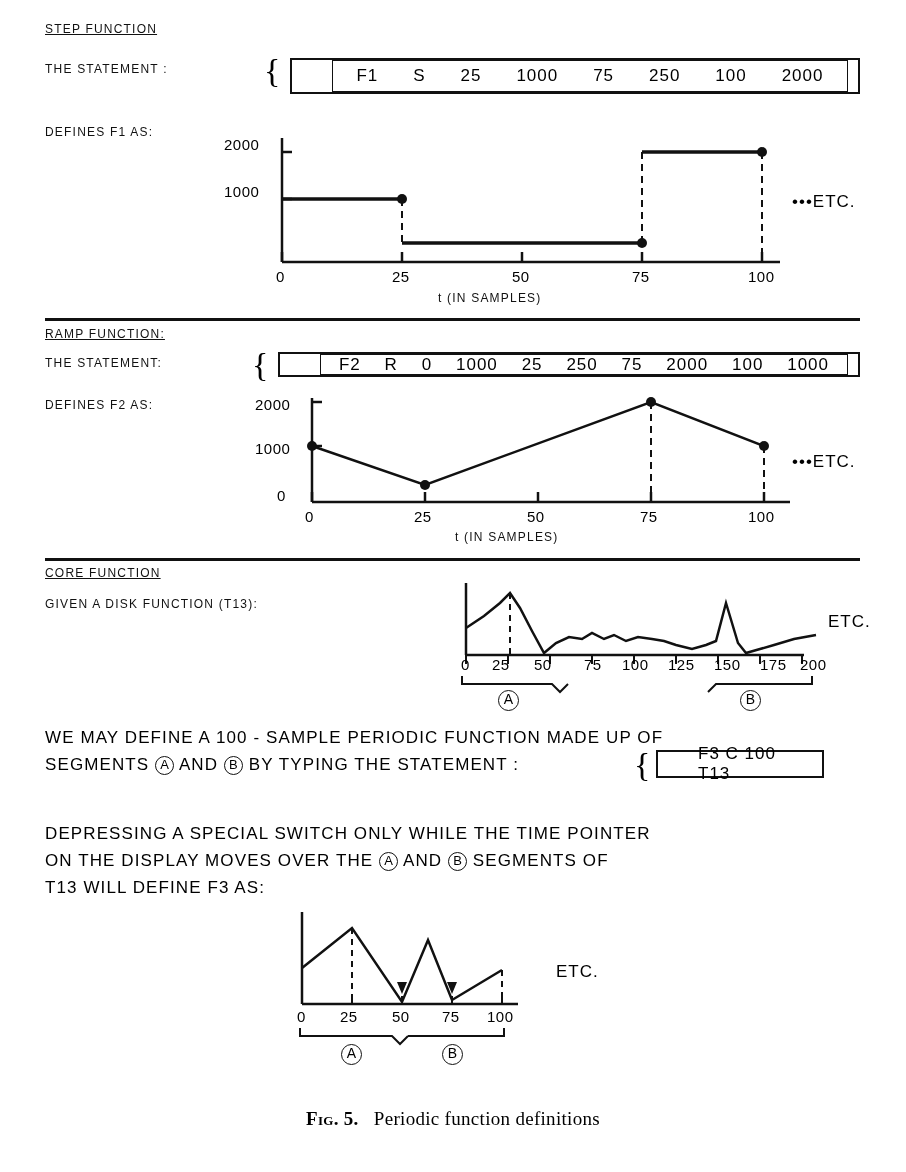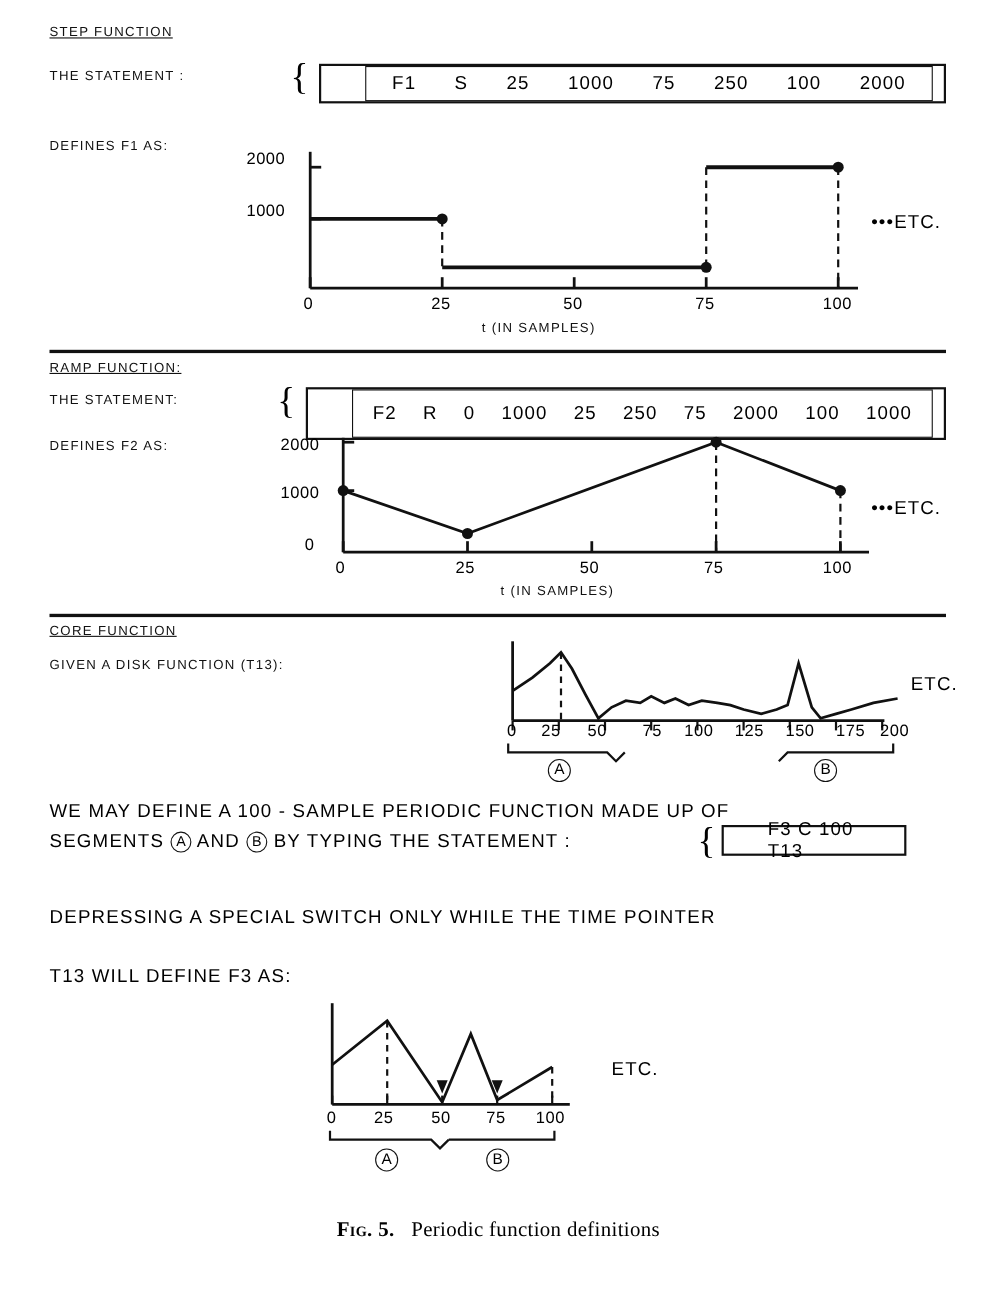--- a/index.html
+++ b/index.html
@@ -186,21 +186,21 @@
   <div class="lbl" style="left:438px; top:291px;">t (IN SAMPLES)</div>
   <div class="etc" style="left:792px; top:192px;">•••ETC.</div>
 
   <div class="hr" style="left:45px; top:318px; width:815px; height:3px;"></div>
 
   <div class="lbl u" style="left:45px; top:327px;">RAMP FUNCTION:</div>
 
   <div class="lbl" style="left:45px; top:356px;">THE STATEMENT:</div>
   <div class="brace" style="left:252px; top:348px;">{</div>
 
-  <div class="stmt-box" style="left:278px; top:352px; width:582px; height:48px;">
+  <div class="stmt-box" style="left:278px; top:352px; width:582px; height:25px;">
     <div class="inner">
       <span>F2</span>
       <span>R</span>
       <span>0</span>
       <span>1000</span>
       <span>25</span>
       <span>250</span>
       <span>75</span>
       <span>2000</span>
       <span>100</span>
@@ -299,20 +299,27 @@
     <span>BY TYPING THE STATEMENT :</span>
   </div>
   <div class="brace" style="left:634px; top:748px;">{</div>
   <div class="stmt-box" style="left:656px; top:750px; width:168px; height:28px; padding:0 4px;">
     <div class="inner" style="border:none; justify-content:center;">
       <span>F3 C 100 T13</span>
     </div>
   </div>
 
   <div class="para" style="left:45px; top:822px;">DEPRESSING A SPECIAL SWITCH ONLY WHILE THE TIME POINTER</div>
+  <div class="para" style="left:45px; top:849px;">
+    <span>ON THE DISPLAY MOVES OVER THE</span>
+    <span class="circ">A</span>
+    <span>AND</span>
+    <span class="circ">B</span>
+    <span>SEGMENTS OF</span>
+  </div>
   <div class="para" style="left:45px; top:876px;">T13 WILL DEFINE F3 AS:</div>
 
   <svg style="left:300px; top:912px;" width="230" height="105" viewBox="0 0 230 105">
     <line x1="2" y1="0" x2="2" y2="92" stroke="#111" stroke-width="2.5"></line>
     <polyline points="2,56 52,16 102,90 128,28 152,88 202,58" fill="none" stroke="#111" stroke-width="2.5"></polyline>
     <line x1="52" y1="16" x2="52" y2="92" stroke="#111" stroke-width="2" stroke-dasharray="6,5"></line>
     <line x1="202" y1="58" x2="202" y2="92" stroke="#111" stroke-width="2" stroke-dasharray="6,5"></line>
     <polygon points="102,82 97,70 107,70" fill="#111"></polygon>
     <polygon points="152,82 147,70 157,70" fill="#111"></polygon>
     <line x1="2" y1="92" x2="218" y2="92" stroke="#111" stroke-width="2.5"></line>

